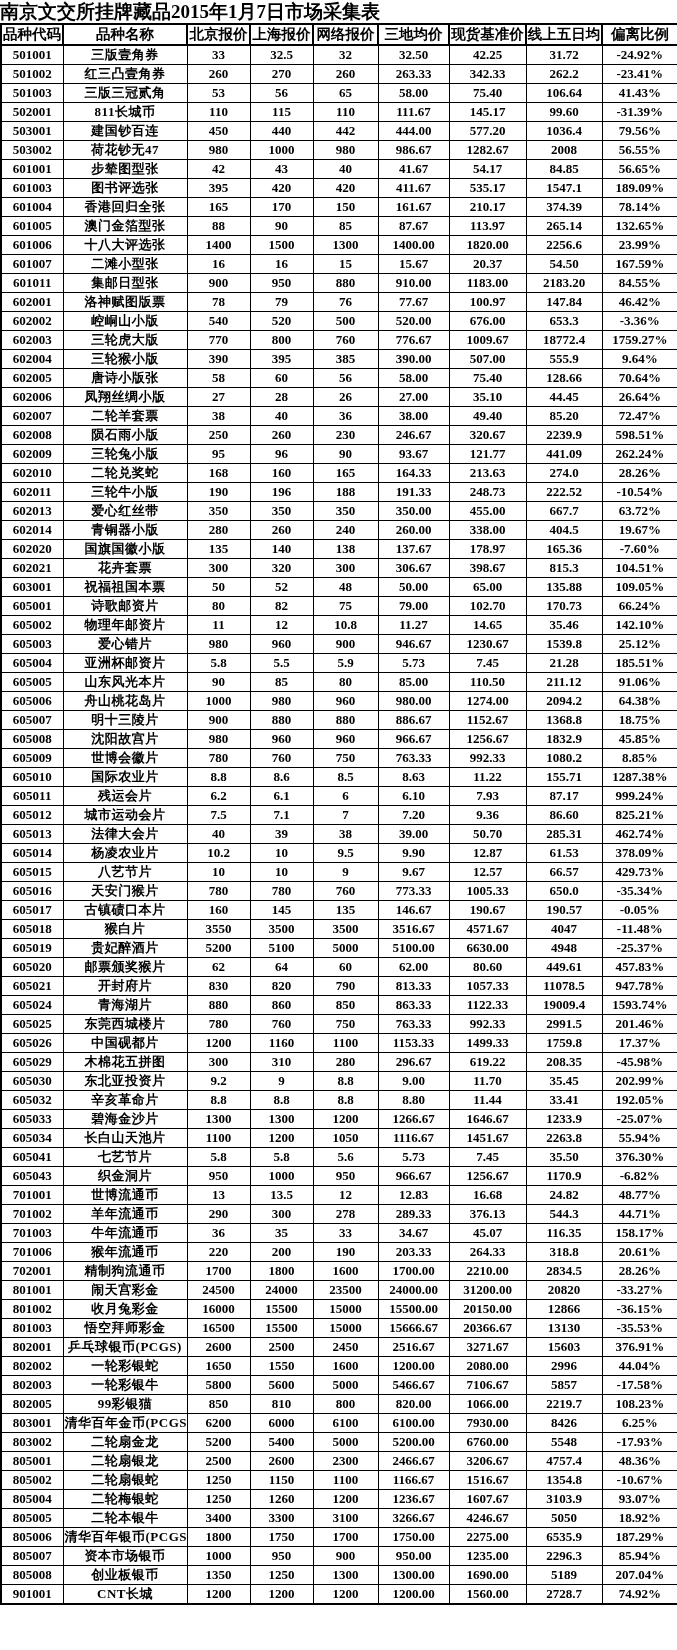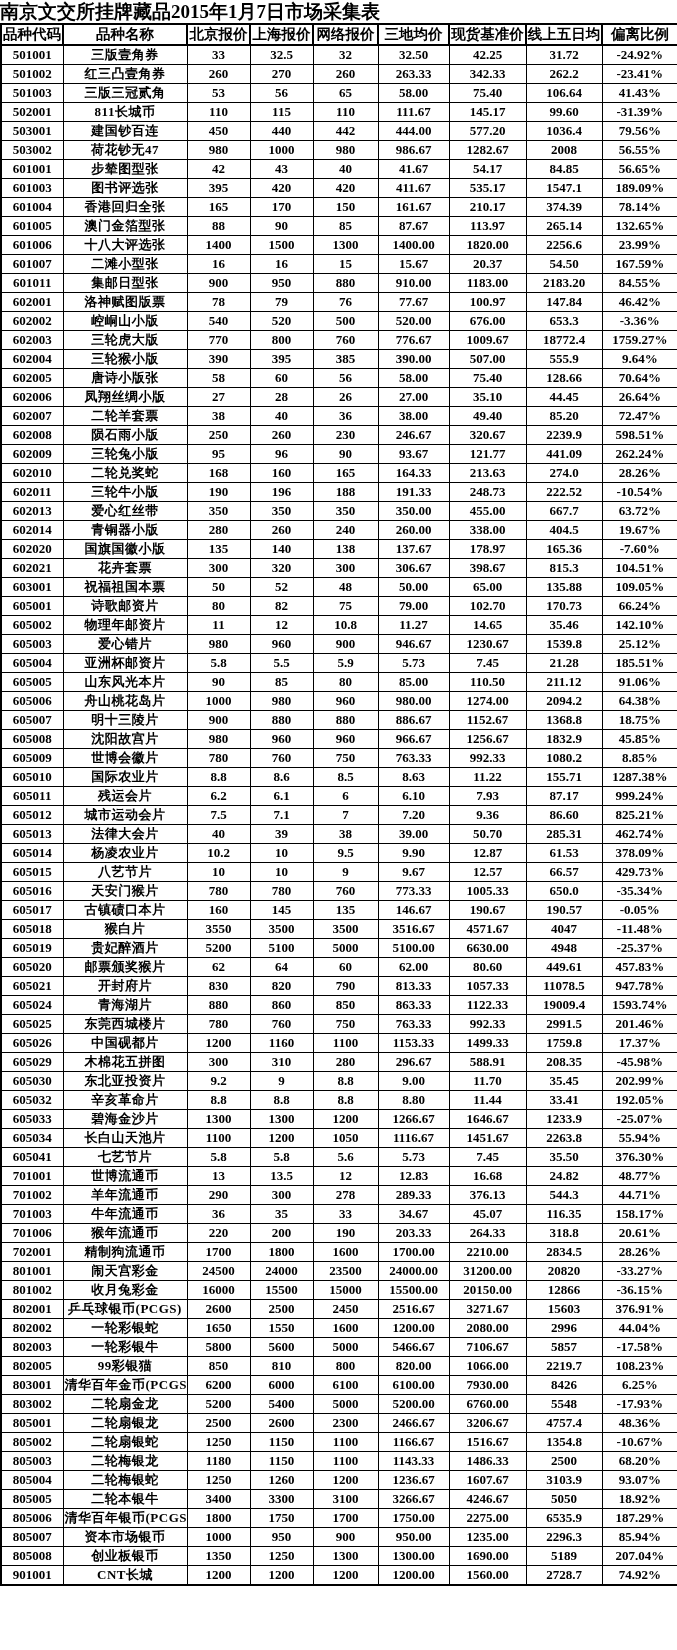--- a/index.html
+++ b/index.html
@@ -668,21 +668,21 @@
           <td>1759.8</td>
           <td>17.37%</td>
         </tr>
         <tr>
           <td>605029</td>
           <td class="c-name">木棉花五拼图</td>
           <td>300</td>
           <td>310</td>
           <td>280</td>
           <td>296.67</td>
-          <td>588.91</td>
+          <td>619.22</td>
           <td>208.35</td>
           <td>-45.98%</td>
         </tr>
         <tr>
           <td>605030</td>
           <td class="c-name">东北亚投资片</td>
           <td>9.2</td>
           <td>9</td>
           <td>8.8</td>
           <td>9.00</td>
@@ -728,20 +728,31 @@
           <td class="c-name">七艺节片</td>
           <td>5.8</td>
           <td>5.8</td>
           <td>5.6</td>
           <td>5.73</td>
           <td>7.45</td>
           <td>35.50</td>
           <td>376.30%</td>
         </tr>
         <tr>
+          <td>605043</td>
+          <td class="c-name">织金洞片</td>
+          <td>950</td>
+          <td>1000</td>
+          <td>950</td>
+          <td>966.67</td>
+          <td>1256.67</td>
+          <td>1170.9</td>
+          <td>-6.82%</td>
+        </tr>
+        <tr>
           <td>701001</td>
           <td class="c-name">世博流通币</td>
           <td>13</td>
           <td>13.5</td>
           <td>12</td>
           <td>12.83</td>
           <td>16.68</td>
           <td>24.82</td>
           <td>48.77%</td>
         </tr>
@@ -805,20 +816,31 @@
           <td class="c-name">收月兔彩金</td>
           <td>16000</td>
           <td>15500</td>
           <td>15000</td>
           <td>15500.00</td>
           <td>20150.00</td>
           <td>12866</td>
           <td>-36.15%</td>
         </tr>
         <tr>
+          <td>801003</td>
+          <td class="c-name">悟空拜师彩金</td>
+          <td>16500</td>
+          <td>15500</td>
+          <td>15000</td>
+          <td>15666.67</td>
+          <td>20366.67</td>
+          <td>13130</td>
+          <td>-35.53%</td>
+        </tr>
+        <tr>
           <td>802001</td>
           <td class="c-name">乒乓球银币(PCGS)</td>
           <td>2600</td>
           <td>2500</td>
           <td>2450</td>
           <td>2516.67</td>
           <td>3271.67</td>
           <td>15603</td>
           <td>376.91%</td>
         </tr>
@@ -893,31 +915,20 @@
           <td class="c-name">二轮扇银蛇</td>
           <td>1250</td>
           <td>1150</td>
           <td>1100</td>
           <td>1166.67</td>
           <td>1516.67</td>
           <td>1354.8</td>
           <td>-10.67%</td>
         </tr>
         <tr>
-          <td>805003</td>
-          <td class="c-name">二轮梅银龙</td>
-          <td>1180</td>
-          <td>1150</td>
-          <td>1100</td>
-          <td>1143.33</td>
-          <td>1486.33</td>
-          <td>2500</td>
-          <td>68.20%</td>
-        </tr>
-        <tr>
           <td>805004</td>
           <td class="c-name">二轮梅银蛇</td>
           <td>1250</td>
           <td>1260</td>
           <td>1200</td>
           <td>1236.67</td>
           <td>1607.67</td>
           <td>3103.9</td>
           <td>93.07%</td>
         </tr>

